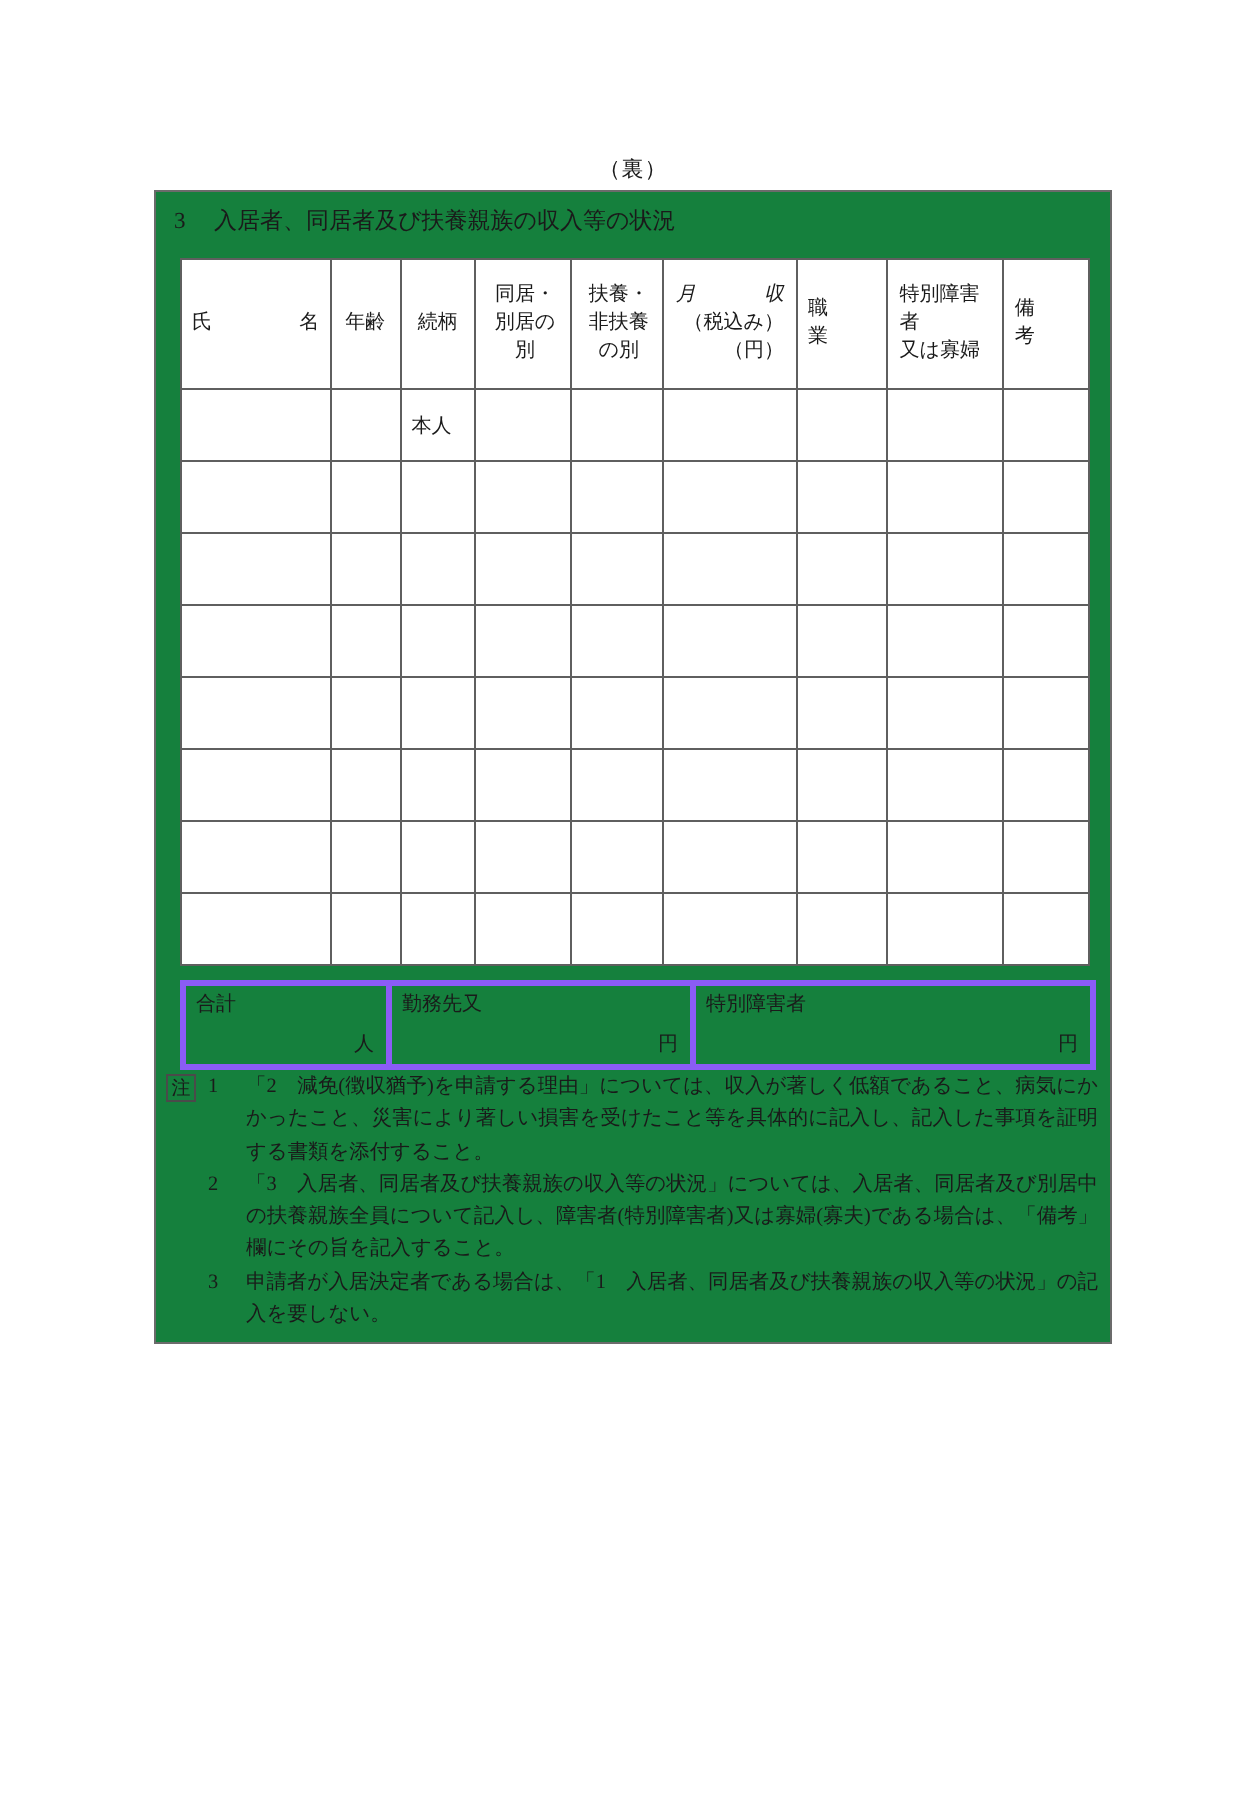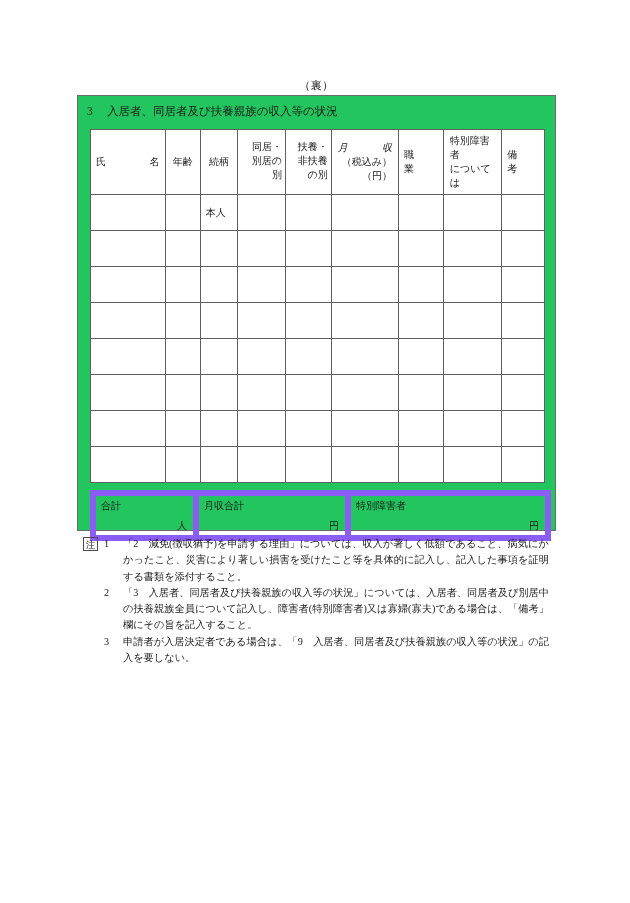--- a/index.html
+++ b/index.html
@@ -28,24 +28,24 @@
     line-height: 14px;
     letter-spacing: .5px;
   }
 
   
   .form-frame {
     position: absolute;
     left: 77px;
     top: 95px;
     width: 479px;
-    height: 436px;
+    height: 577px;
     border: 1px solid #6b6b6b;
     box-sizing: border-box;
-    background: #22c55e;
+    background: #15803d;
   }
 
   
   .section-heading {
     position: absolute;
     left: 9px;
     top: 7px;
     font-size: 11.5px;
     line-height: 16px;
     white-space: nowrap;
@@ -83,23 +83,22 @@
     padding: 2px 3px;
   }
   .hdr-spread {
     display: block;
     text-align: justify;
     text-align-last: justify;
     padding: 0 2px;
   }
   .hdr-lines {
     display: block;
-    text-align: right;
+    text-align: center;
     padding-left: 2px;
-    font-family: Liberation Mono, monospace;
   }
   .hdr-income {
     display: block;
     padding: 0 3px;
   }
   .hdr-income .l1 {
     display: block;
     text-align: justify;
     text-align-last: justify;
     font-style: italic;
@@ -129,21 +128,21 @@
   .totals-table {
     position: absolute;
     left: 12px;
     top: 394px;
     width: 455px;
     border-collapse: collapse;
     table-layout: fixed;
     font-size: 10px;
   }
   .totals-table td {
-    border: 6px solid #8b5cf6;
+    border: 3px solid #8b5cf6;
     height: 36px;
     vertical-align: top;
     padding: 3px 5px 0 5px;
     position: relative;
   }
   .total-label {
     display: block;
     font-size: 10px;
     line-height: 13px;
   }
@@ -248,21 +247,21 @@
             <span class="l1">月　　収</span>
             <span class="l2">（税込み）</span>
             <span class="l3">（円）</span>
           </span>
         </th>
         <th>
           <span class="hdr-spread">職　　業</span>
         </th>
         <th>
           <span class="hdr-wrap2">特別障害者</span>
-          <span class="hdr-wrap2">については</span>
+          <span class="hdr-wrap2">又は寡婦</span>
         </th>
         <th>
           <span class="hdr-spread">備　　考</span>
         </th>
       </tr>
     </thead>
     <tbody>
       <tr>
         <td></td>
         <td></td>
@@ -360,21 +359,21 @@
       <col style="width:152px">
       <col style="width:200px">
     </colgroup>
     <tbody>
       <tr>
         <td>
           <span class="total-label">合計</span>
           <span class="total-unit">人</span>
         </td>
         <td>
-          <span class="total-label">月収合計</span>
+          <span class="total-label">勤務先又</span>
           <span class="total-unit">円</span>
         </td>
         <td>
           <span class="total-label">特別障害者</span>
           <span class="total-unit">円</span>
         </td>
       </tr>
     </tbody>
   </table>
 
@@ -384,18 +383,18 @@
       <li class="note-item">
         <span class="note-num">1</span>
         <span class="note-text">「2　減免(徴収猶予)を申請する理由」については、収入が著しく低額であること、病気にかかったこと、災害により著しい損害を受けたこと等を具体的に記入し、記入した事項を証明する書類を添付すること。</span>
       </li>
       <li class="note-item">
         <span class="note-num">2</span>
         <span class="note-text">「3　入居者、同居者及び扶養親族の収入等の状況」については、入居者、同居者及び別居中の扶養親族全員について記入し、障害者(特別障害者)又は寡婦(寡夫)である場合は、「備考」欄にその旨を記入すること。</span>
       </li>
       <li class="note-item">
         <span class="note-num">3</span>
-        <span class="note-text">申請者が入居決定者である場合は、「9　入居者、同居者及び扶養親族の収入等の状況」の記入を要しない。</span>
+        <span class="note-text">申請者が入居決定者である場合は、「1　入居者、同居者及び扶養親族の収入等の状況」の記入を要しない。</span>
       </li>
     </ol>
   </div>
 
 </div>
 
 </body></html>

